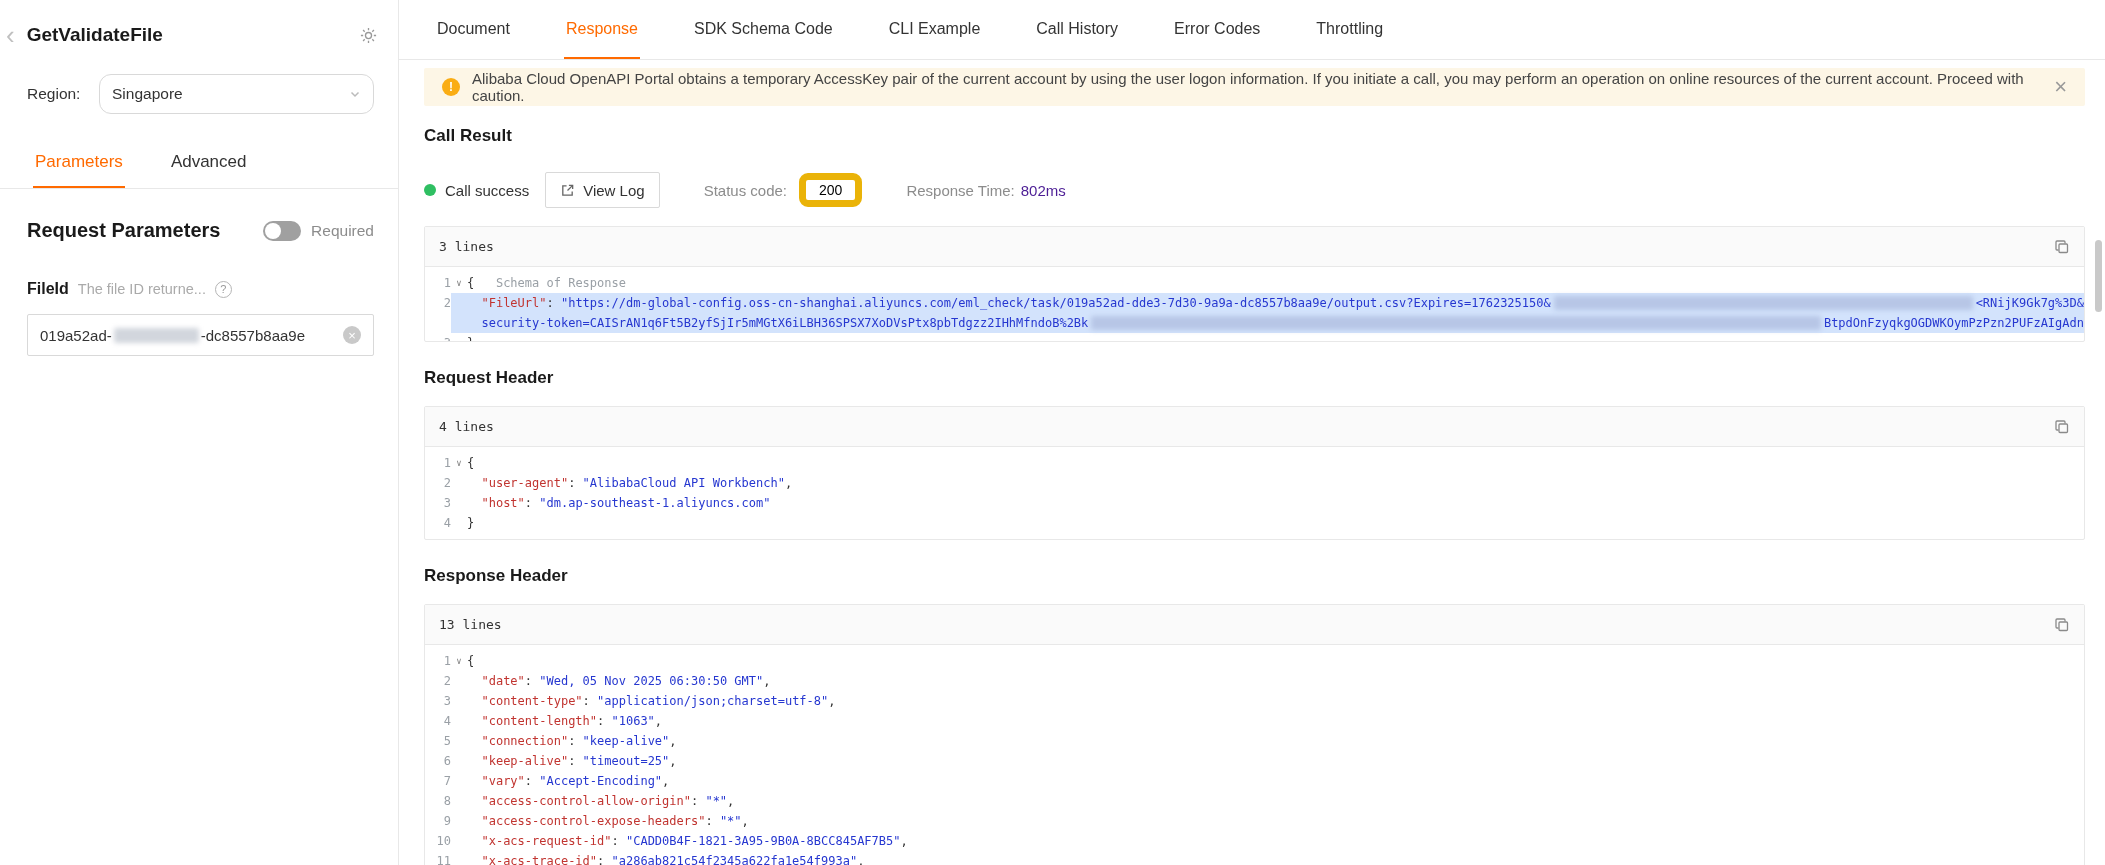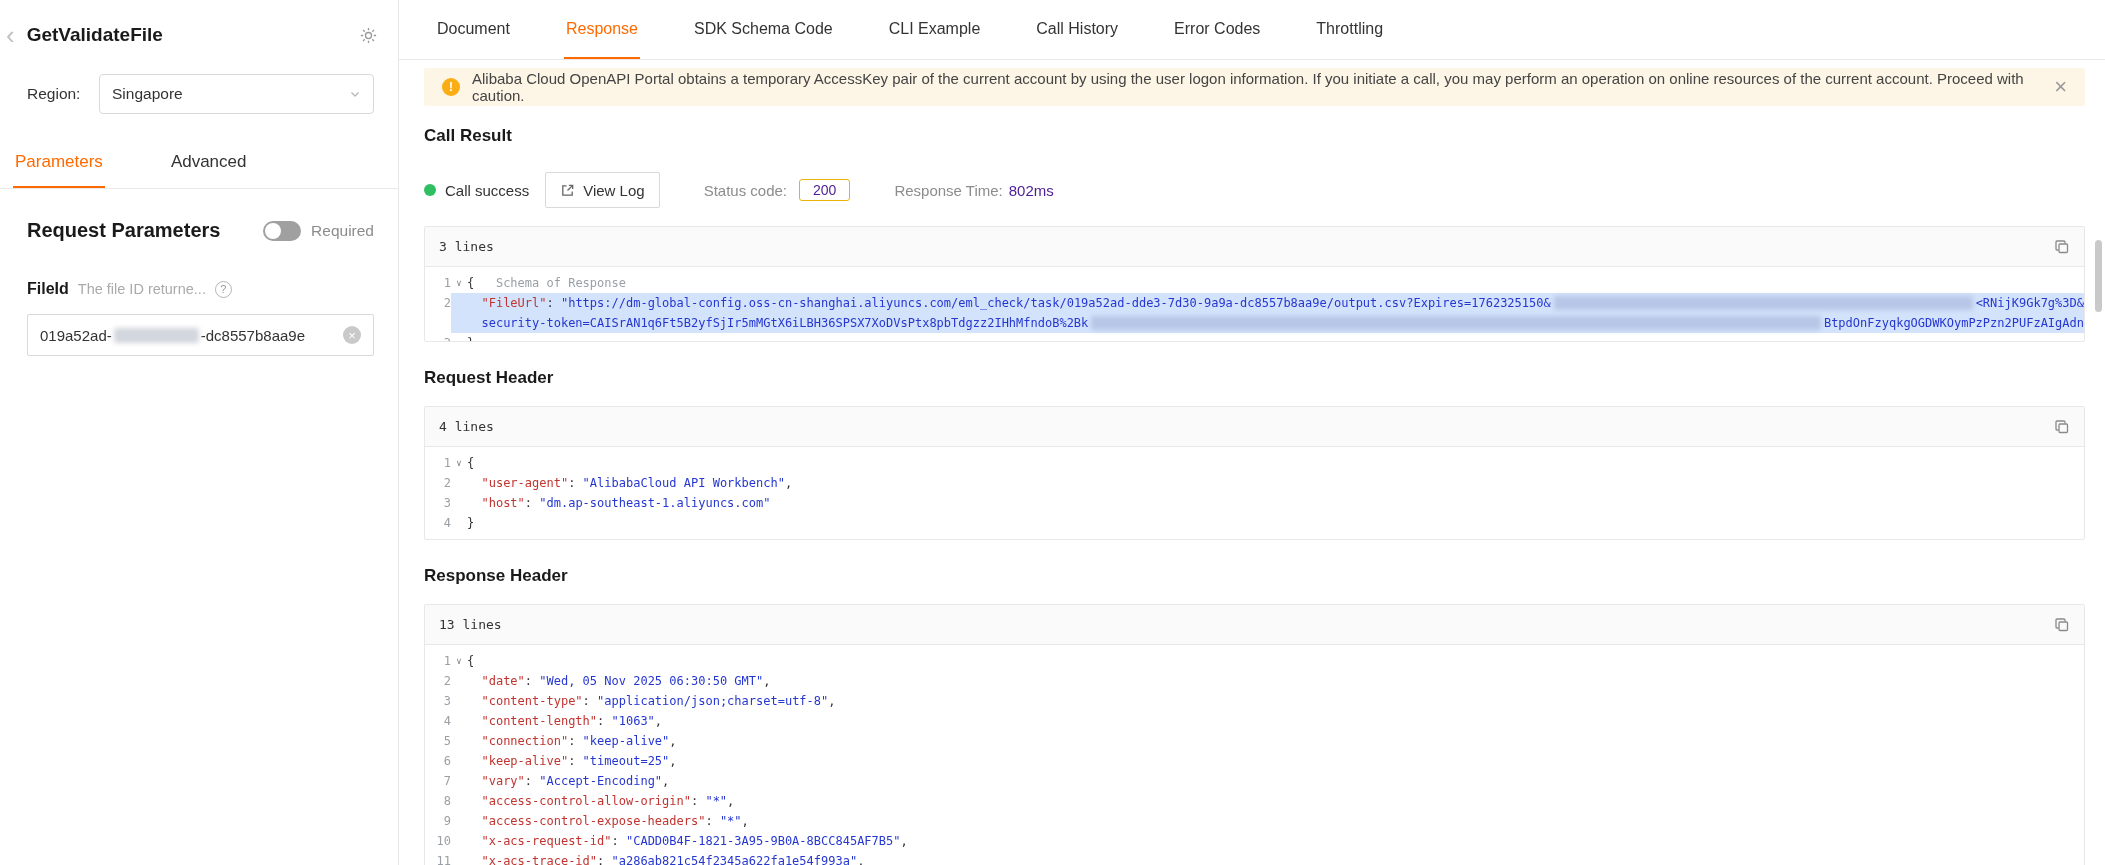--- a/index.html
+++ b/index.html
@@ -14,24 +14,24 @@
   .app{display:flex;height:100%}
 
   
   .sidebar{width:399px;flex:none;border-right:1px solid var(--border);padding-bottom:20px}
   .sb-header{display:flex;align-items:center;padding:22px 20px 0 6px}
   .back{color:#c0c0c0;font-size:26px;line-height:1;cursor:pointer}
   .sb-title{font-size:19px;font-weight:bold;margin:0 0 0 12px;color:#1a1a1a}
   .gear{margin-left:auto;display:flex;cursor:pointer}
   .region-row{display:flex;align-items:center;margin:26px 24px 0 27px}
   .region-label{font-size:15.5px;color:#333;width:72px;flex:none}
-  .select{flex:1;height:40px;border:1px solid #d9d9d9;border-radius:4px;display:flex;
+  .select{flex:1;height:40px;border:1px solid #d9d9d9;border-radius:12px;display:flex;
           align-items:center;padding:0 12px;font-size:15.5px;color:#333;cursor:pointer}
   .select .sel-caret{margin-left:auto;display:flex}
-  .sb-tabs{display:flex;gap:64px;padding-left:13px;margin-top:28px;border-bottom:1px solid var(--border)}
+  .sb-tabs{display:flex;gap:44px;padding-left:33px;margin-top:28px;border-bottom:1px solid var(--border)}
   .sb-tab{font-size:17px;color:#333;padding:10px 2px 14px;cursor:pointer;border-bottom:2px solid transparent}
   .sb-tab.active{color:var(--accent);border-bottom-color:var(--accent)}
   .rp-row{display:flex;align-items:center;margin:30px 24px 0 27px}
   .rp-title{font-size:20px;font-weight:bold;color:#1a1a1a}
   .toggle{margin-left:auto;width:38px;height:20px;border-radius:10px;background:#a0a0a0;
           position:relative;flex:none;cursor:pointer}
   .toggle .knob{position:absolute;left:2px;top:2px;width:16px;height:16px;border-radius:50%;background:#fff}
   .req-label{font-size:15.5px;color:#8c8c8c;margin-left:10px}
   .field-label-row{display:flex;align-items:center;gap:9px;margin:38px 24px 0 27px}
   .fname{font-size:16px;font-weight:bold;color:#1a1a1a}
@@ -59,21 +59,21 @@
           font-size:12px;font-weight:bold;display:flex;align-items:center;justify-content:center;flex:none}
   .banner-close{margin-left:auto;color:#999;font-size:22px;line-height:1;cursor:pointer}
   .h2{font-size:17px;font-weight:bold;color:#1a1a1a;margin:20px 0 0 0}
   .sec-title{font-size:17px;font-weight:bold;color:#1a1a1a;margin:26px 0 0 0}
   .status-row{display:flex;align-items:center;margin-top:26px;font-size:15px}
   .dot{width:12px;height:12px;border-radius:50%;background:var(--success);margin-right:9px;flex:none}
   .viewlog{display:flex;align-items:center;gap:8px;border:1px solid #d9d9d9;background:#fff;
            border-radius:2px;height:36px;padding:0 14px;font-size:15px;color:#333;margin-left:16px;cursor:pointer;
            font-family:"Liberation Sans",sans-serif}
   .sc-label{color:#8c8c8c;margin-left:44px}
-  .badge{border:1px solid #eab308;color:#4c1d95;border-radius:3px;padding:2px 13px;font-size:14px;margin-left:12px}
+  .badge{border:7px solid #eab308;color:#000000;border-radius:9px;padding:2px 13px;font-size:14px;margin-left:12px}
   .rt-label{color:#8c8c8c;margin-left:44px}
   .rt-value{color:#4c1d95;margin-left:6px}
 
   
   .cblock{margin-top:18px;border:1px solid var(--border);border-radius:2px;background:#fff}
   .chead{background:#fafafa;height:40px;display:flex;align-items:center;padding:0 14px;
          border-bottom:1px solid var(--border);font-family:"DejaVu Sans Mono",monospace;
          font-size:13px;color:#333}
   .copy{margin-left:auto;display:flex;cursor:pointer}
   .cbody{padding:6px 0;font-family:"DejaVu Sans Mono",monospace;font-size:12px;

